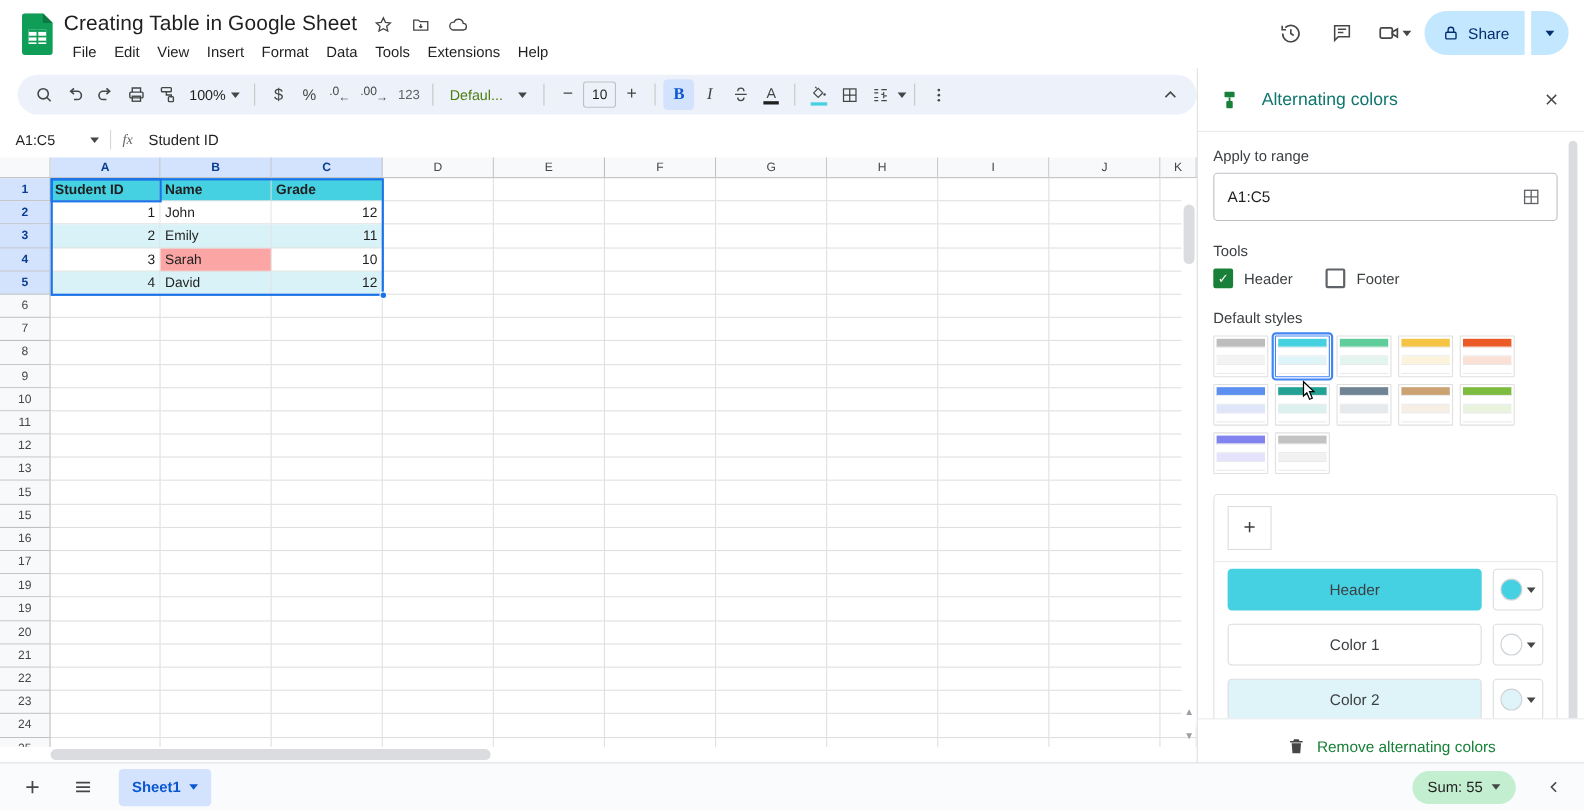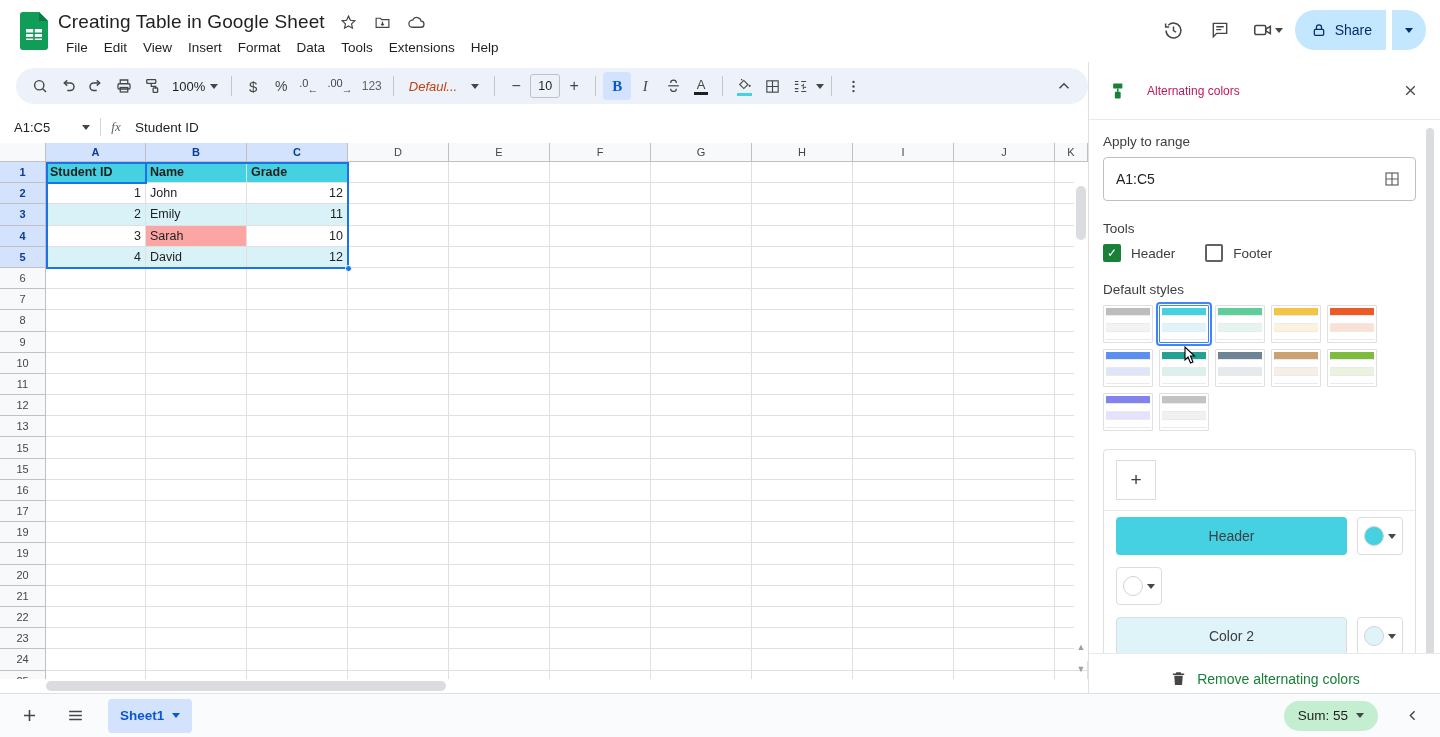--- a/index.html
+++ b/index.html
@@ -30,21 +30,21 @@
   .caret { width:0;height:0;border-left:4px solid transparent;border-right:4px solid transparent;border-top:5px solid #444746; }
   .share-btn { display:flex; align-items:center; height:40px; background:#c2e7ff; border-radius:20px 0 0 20px; padding:0 14px 0 16px; gap:8px; cursor:pointer; color:#062e6f; font-size:14px; }
   .share-caret { display:flex; align-items:center; justify-content:center; height:40px; width:34px; background:#c2e7ff; border-radius:0 20px 20px 0; cursor:pointer; }
 
   
   .toolbar { position:absolute; left:16px; top:68px; width:1072px; height:36px; background:#edf2fa; border-radius:18px; display:flex; align-items:center; padding:0 10px; }
   .tb { height:28px; min-width:28px; border-radius:4px; display:flex; align-items:center; justify-content:center; color:#444746; cursor:pointer; font-size:13px; padding:0 4px; }
   .tb.active { background:#d3e3fd; color:#0b57d0; }
   .tb-sep { width:1px; height:20px; background:#c4c7c5; margin:0 7px; }
   .tb-zoom { display:flex; align-items:center; gap:5px; padding:0 6px; height:28px; border-radius:4px; cursor:pointer; font-size:13px; color:#1f1f1f; }
-  .tb-font { display:flex; align-items:center; gap:14px; padding:0 8px; height:28px; border-radius:4px; cursor:pointer; font-size:13px; color:#c2410c;font-style:italic; }
+  .tb-font { display:flex; align-items:center; gap:14px; padding:0 8px; height:28px; border-radius:4px; cursor:pointer; font-size:13px; color:#4d7c0f; }
   .fontsize-box { width:30px; height:24px; border:1px solid #bdc1c6; border-radius:3px; display:flex; align-items:center; justify-content:center; font-size:12.5px; background:#edf2fa; }
   .tb-collapse { margin-left:auto; }
 
   
   .fbar { position:absolute; left:0; top:112px; width:1088px; height:30px; background:#fff; display:flex; align-items:center; }
   .namebox { width:100px; display:flex; align-items:center; justify-content:space-between; padding:0 10px 0 14px; font-size:13px; color:#1f1f1f; cursor:pointer; }
   .fbar-sep { width:1px; height:18px; background:#d4d7dc; }
   .fx { width:30px; display:flex; align-items:center; justify-content:center; color:#5f6368; font-size:13px; font-style:italic; font-family:"Liberation Serif", serif; }
   .fcontent { font-size:13.5px; color:#1f1f1f; padding-left:4px; }
 
@@ -69,21 +69,21 @@
   .vsb-track { position:absolute; right:0; top:19px; width:14px; bottom:32px; background:#fff; }
   .vsb-thumb { position:absolute; right:2px; top:24px; width:10px; height:54px; border-radius:5px; background:#dadce0; cursor:pointer; }
   .sb-arrow { position:absolute; right:1px; width:12px; height:12px; display:flex; align-items:center; justify-content:center; color:#9aa0a6; font-size:9px; }
   .hsb-track { position:absolute; left:0; bottom:0; height:14px; width:1088px; background:#fff; }
   .hsb-thumb { position:absolute; left:46px; bottom:2px; height:10px; width:400px; border-radius:5px; background:#dadce0; cursor:pointer; }
 
   
   .panel { position:absolute; right:0; top:62px; width:352px; height:641px; background:#fff; border-left:1px solid #e0e0e0; }
   .panel-head { height:58px; display:flex; align-items:center; padding:0 14px 0 18px; border-bottom:1px solid #e8eaed; }
   .panel-icon { width:24px; height:24px; display:flex; align-items:center; justify-content:center; color:#188038; }
-  .panel-title { font-size:12px; color:#be185d; margin-left:16px; }
+  .panel-title { font-size:16px; color:#0f766e; margin-left:16px; }
   .panel-close { margin-left:auto; width:32px; height:32px; border-radius:50%; display:flex; align-items:center; justify-content:center; color:#444746; cursor:pointer; }
   .panel-body { position:relative; height:583px; padding:14px 24px 0 14px; overflow:hidden; }
   .sec-label { font-size:13.5px; color:#3c4043; margin:0 0 8px 0; }
   .range-box { height:44px; border:1px solid #bdc1c6; border-radius:4px; display:flex; align-items:center; padding:0 12px; margin-bottom:20px; }
   .range-val { font-size:14px; color:#202124; flex:1; }
   .range-pick { width:22px; height:22px; color:#5f6368; cursor:pointer; display:flex; align-items:center; justify-content:center; }
   .styles-row { display:flex; align-items:center; gap:10px; margin:6px 0 20px 0; }
   .cbox { display:flex; align-items:center; gap:10px; cursor:pointer; margin-right:20px; }
   .cb { width:18px; height:18px; border-radius:2px; display:flex; align-items:center; justify-content:center; }
   .cb.on { background:#188038; color:#fff; font-size:12px; }
@@ -834,20 +834,21 @@
         </div>
         <div id="custom-rows-container">
             <div class="crow">
               <div class="cpill" style="background: rgb(70, 209, 226); border: none;">Header</div>
               <div class="cdrop">
                 <span class="cdot" style="background: rgb(70, 209, 226);"></span>
                 <span class="caret"></span>
               </div>
             </div>
             <div class="crow">
+              <div class="cpill" style="background: rgb(255, 255, 255);">Color 1</div>
               <div class="cdrop">
                 <span class="cdot" style="background: rgb(255, 255, 255);"></span>
                 <span class="caret"></span>
               </div>
             </div>
             <div class="crow">
               <div class="cpill" style="background: rgb(223, 244, 248);">Color 2</div>
               <div class="cdrop">
                 <span class="cdot" style="background: rgb(223, 244, 248);"></span>
                 <span class="caret"></span>

